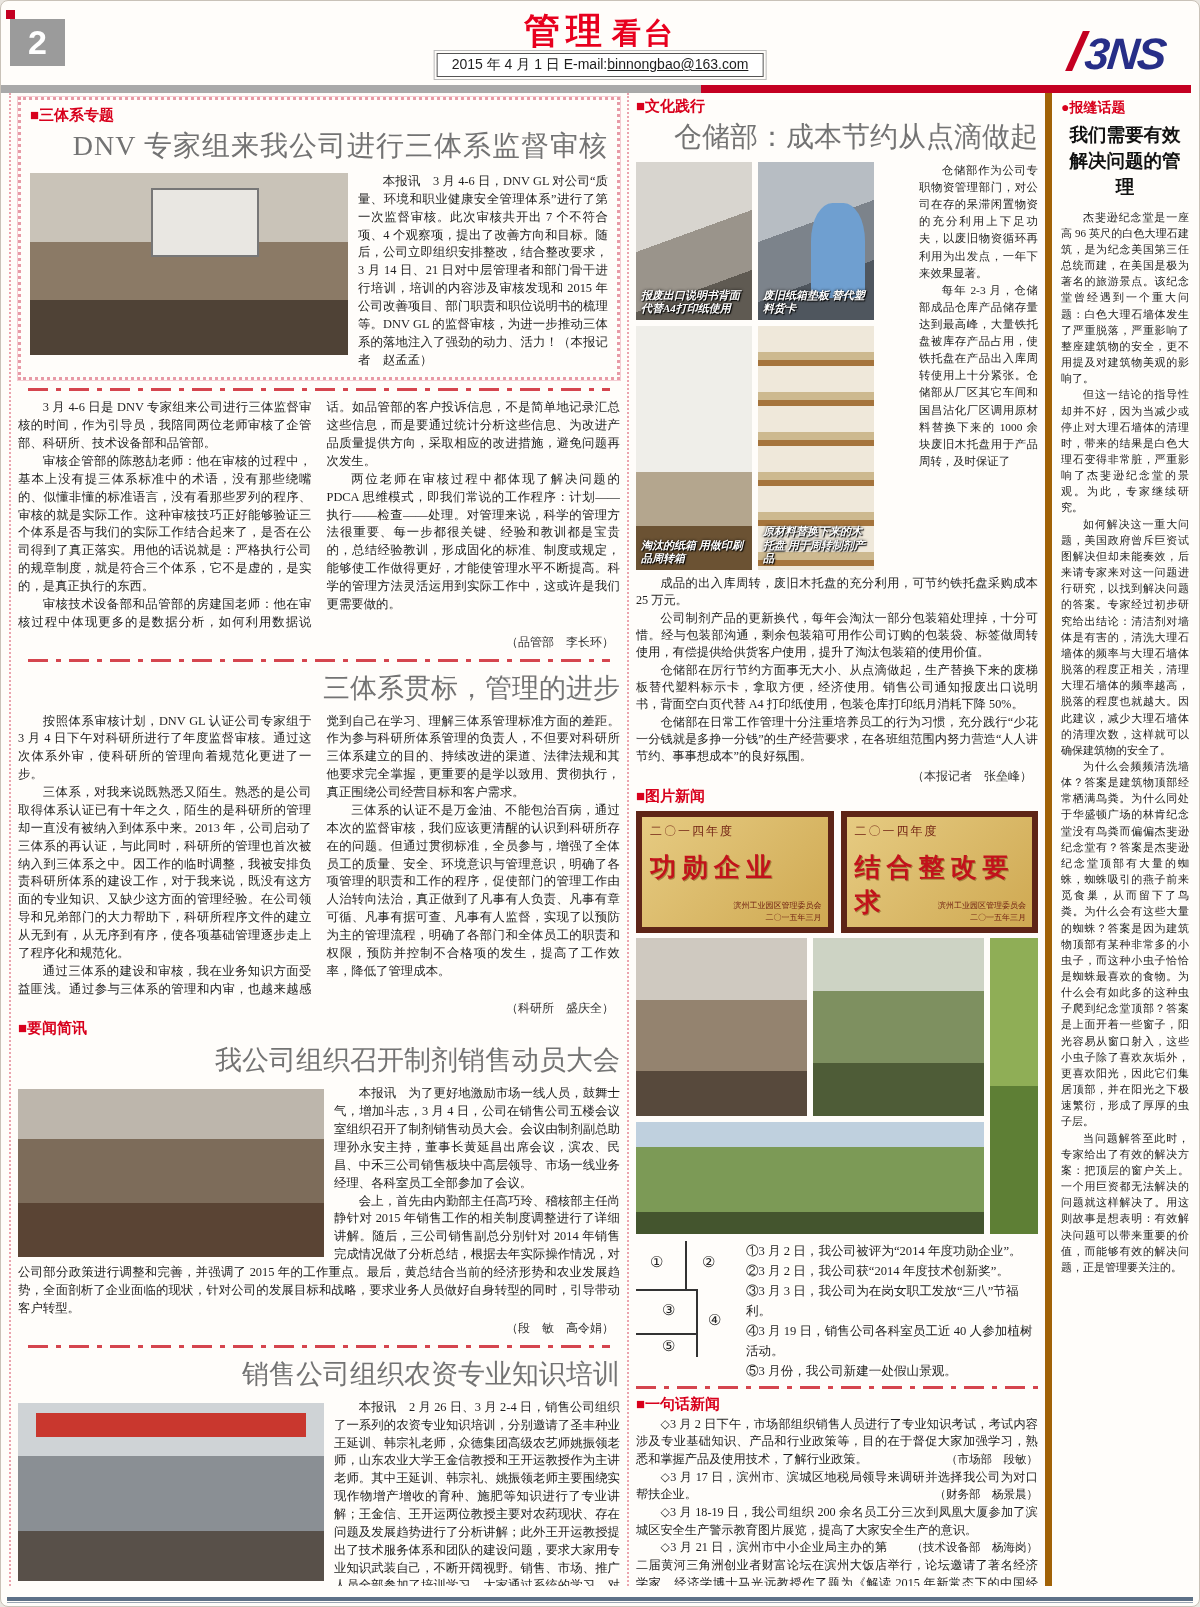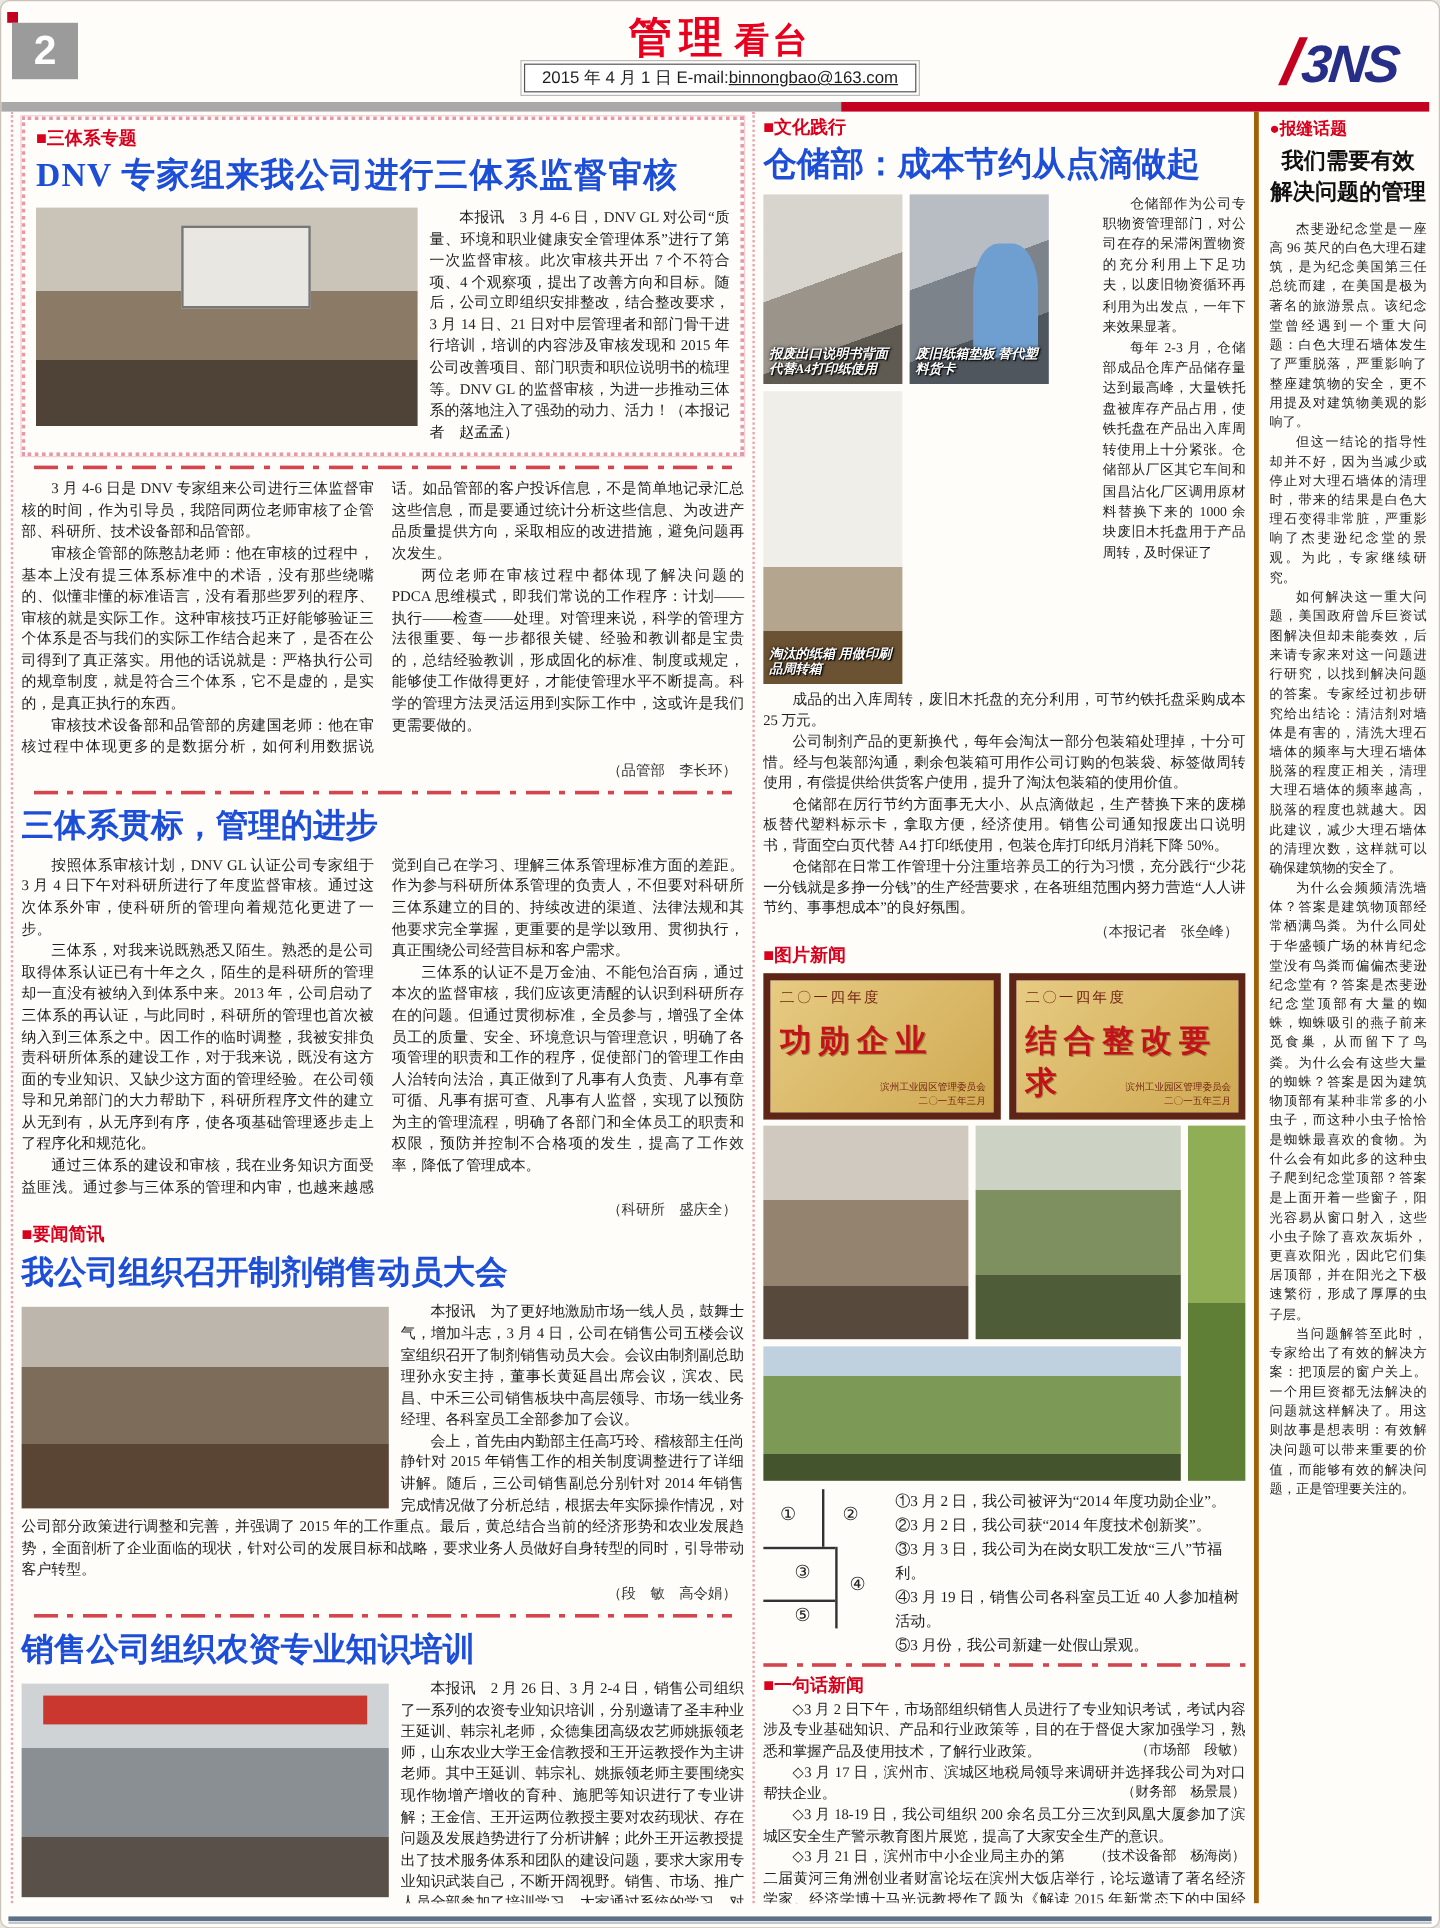--- a/index.html
+++ b/index.html
@@ -27,24 +27,24 @@
                 transform:skew(-24deg); }
   .header-rule { position:absolute; top:84px; left:0; right:0; height:8px; display:flex; }
   .header-rule .gray { width:700px; background:#a9a9a9; }
   .header-rule .red  { flex:1; background:#c40021; margin-right:8px; }
 
   
   .columns { display:flex; padding:4px 8px 0 8px; gap:7px; height:1497px; }
   .col-left { width:620px; border-left:2px dotted #eba3ad; border-right:2px dotted #eba3ad;
               padding:2px 7px 0 7px; overflow:hidden; }
   .col-mid  { width:402px; overflow:hidden; padding-top:2px; }
-  .col-side { flex:1; border-left:4px solid #a16207; padding:2px 2px 0 9px; overflow:hidden; }
+  .col-side { flex:1; border-left:7px solid #a16207; padding:2px 2px 0 9px; overflow:hidden; }
 
   .section-label { color:#d8001c; font:bold 15px "Liberation Sans",sans-serif; margin:2px 0; }
-  .headline { color:#1d4ed8; font-weight:bold; text-align:left; font-family:"Liberation Serif",serif; }
+  .headline { color:#737373; font-weight:normal; text-align:right; font-family:"Liberation Serif",serif; }
   .byline { text-align:right; font-size:12px; color:#333; padding-right:6px; margin:2px 0 0 0; }
   .para { text-indent:2em; margin:0; }
   .bodytext { font-size:12.4px; line-height:1.44; text-align:justify; }
   .sep { height:3px; margin:8px 10px;
          background:repeating-linear-gradient(90deg,#d5454e 0 20px,transparent 20px 28px,#d5454e 28px 33px,transparent 33px 41px); }
 
   
   .photo { position:relative; overflow:hidden; background:#8d8478; }
   .ph-meeting   { background:linear-gradient(180deg,#c9c3b8 0 38%,#8b7a66 38% 70%,#4f4236 70%); }
   .ph-meeting .screen { position:absolute; left:38%; top:8%; width:34%; height:38%; background:#e9e7e2; border:2px solid #777; }
@@ -227,20 +227,23 @@
             <div class="photo ph-scrap wh-cell-s">
               <div class="wh-caption">报废出口说明书背面 代替A4打印纸使用</div>
             </div>
             <div class="photo ph-cartonrack wh-cell-s">
               <div class="coat"></div>
               <div class="wh-caption">废旧纸箱垫板 替代塑料货卡</div>
             </div>
             <div class="photo ph-boxes wh-cell-t">
               <div class="wh-caption">淘汰的纸箱 用做印刷品周转箱</div>
             </div>
+            <div class="photo ph-pallets wh-cell-t">
+              <div class="wh-caption">原材料替换下来的木托盘 用于周转制剂产品</div>
+            </div>
           </div>
           <div class="wh-side">
               <p class="para">仓储部作为公司专职物资管理部门，对公司在存的呆滞闲置物资的充分利用上下足功夫，以废旧物资循环再利用为出发点，一年下来效果显著。</p>
               <p class="para">每年 2-3 月，仓储部成品仓库产品储存量达到最高峰，大量铁托盘被库存产品占用，使铁托盘在产品出入库周转使用上十分紧张。仓储部从厂区其它车间和国昌沾化厂区调用原材料替换下来的 1000 余块废旧木托盘用于产品周转，及时保证了</p>
             </div>
         </div>
 
         <div class="wh-paras">
             <p class="para">成品的出入库周转，废旧木托盘的充分利用，可节约铁托盘采购成本 25 万元。</p>
             <p class="para">公司制剂产品的更新换代，每年会淘汰一部分包装箱处理掉，十分可惜。经与包装部沟通，剩余包装箱可用作公司订购的包装袋、标签做周转使用，有偿提供给供货客户使用，提升了淘汰包装箱的使用价值。</p>

